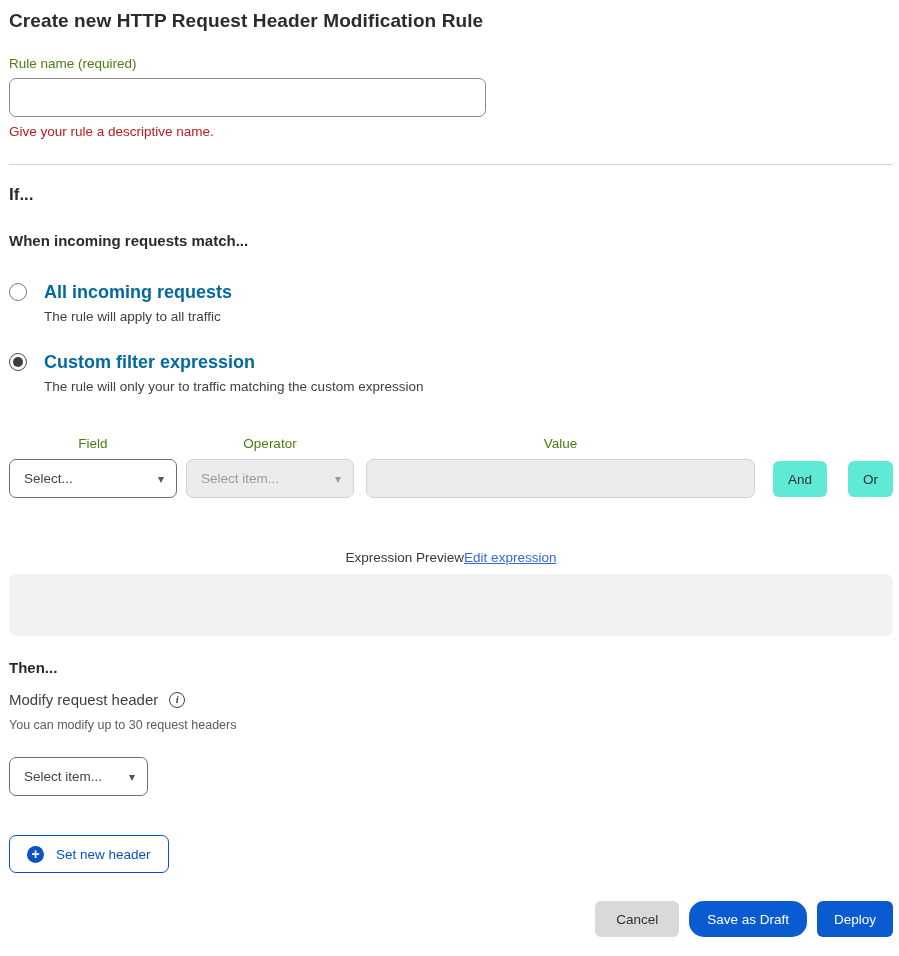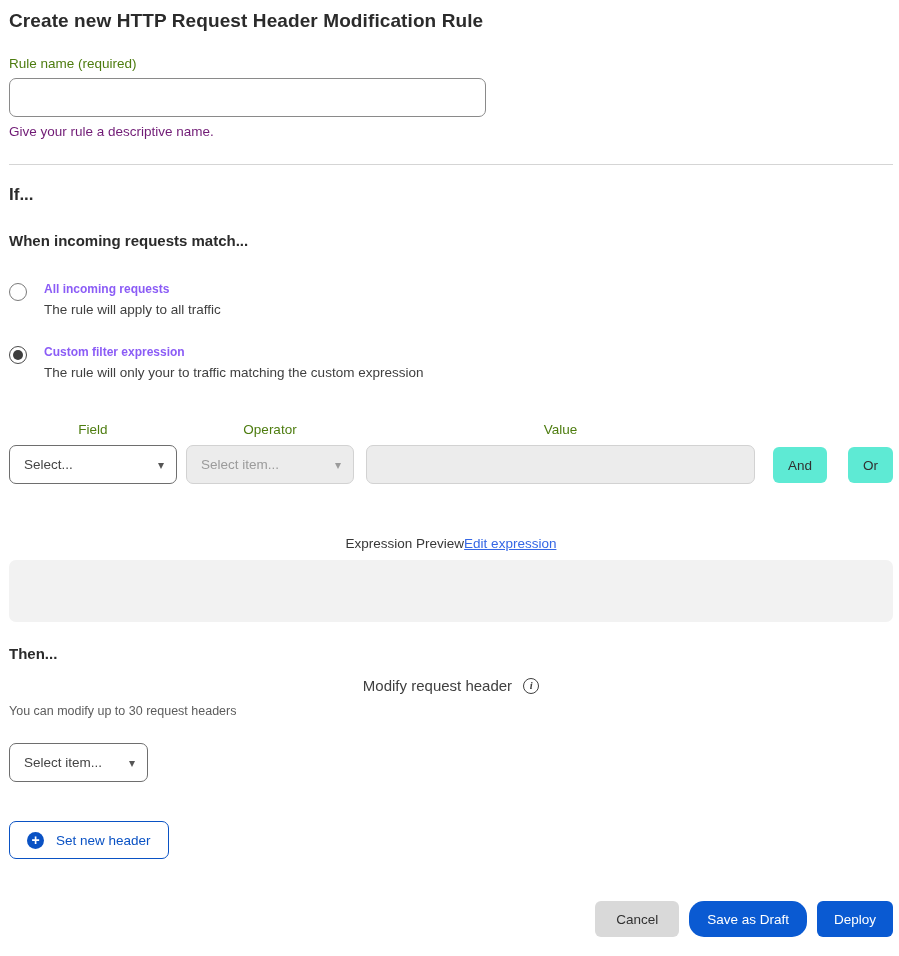--- a/index.html
+++ b/index.html
@@ -18,42 +18,42 @@
   }
   .field-label { font-size: 13.5px; color: #4d7c0f; margin-bottom: 7px; }
   .rule-name-block { margin-top: 24px; }
   .text-input {
     width: 477px; height: 39px;
     border: 1px solid #8a8a8a; border-radius: 7px;
     background: #fff; font-size: 13.5px; color: #313131;
     padding: 0 12px; outline: none;
     font-family: "Liberation Sans", sans-serif;
   }
-  .help-text { font-size: 13.5px; color: #701a75; margin-top: 7px; }
+  .help-text { font-size: 13.5px; color: #b91c1c; margin-top: 7px; }
   .divider { border: none; border-top: 1px solid #d5d5d5; margin: 25px 0 0 0; width: 884px; }
 
   .if-heading { font-size: 17px; font-weight: 700; color: #2b2b2b; margin-top: 20px; }
   .sub-heading { font-size: 15px; font-weight: 700; color: #2b2b2b; margin-top: 27px; }
 
   .radio-row { display: flex; align-items: flex-start; margin-top: 33px; }
   .radio-row + .radio-row { margin-top: 28px; }
   .radio-circle {
     width: 18px; height: 18px; border-radius: 50%;
     border: 1px solid #7a7a7a; background: #fff;
     margin-top: 1px; flex: 0 0 auto;
     display: flex; align-items: center; justify-content: center;
     cursor: pointer;
   }
   .radio-circle.selected { border-color: #4a4a4a; }
   .radio-circle.selected::after {
     content: ""; width: 10px; height: 10px; border-radius: 50%;
     background: #3d3d3d; display: block;
   }
   .radio-texts { margin-left: 17px; }
-  .radio-label { font-size: 12px; font-weight: 700; color: #8b5cf6; cursor: pointer; }
+  .radio-label { font-size: 18px; font-weight: 700; color: #0369a1; cursor: pointer; }
   .radio-desc { font-size: 13.5px; color: #404040; margin-top: 6px; }
 
   .builder-row { display: flex; margin-top: 42px; align-items: flex-end; }
   .builder-col .field-label { margin-bottom: 8px; text-align: center; }
   .select-box {
     height: 39px; border-radius: 7px; font-size: 13.5px;
     display: flex; align-items: center; justify-content: space-between;
     padding: 0 12px 0 14px; cursor: pointer; background: #fff;
     border: 1px solid #6e6e6e; color: #444;
   }
@@ -81,21 +81,21 @@
 
   .preview-head { display: flex; justify-content: center; align-items: baseline; margin-top: 52px; }
   .preview-label { font-size: 13.5px; color: #383838; }
   .edit-link { font-size: 13.5px; color: #3567e5; text-decoration: underline; cursor: pointer; }
   .preview-box {
     width: 884px; height: 62px; background: #f2f2f2; border-radius: 7px;
     margin-top: 9px; font-size: 13px; color: #555; padding: 10px 12px;
   }
 
   .then-heading { font-size: 15px; font-weight: 700; color: #2b2b2b; margin-top: 23px; }
-  .modify-row { display: flex; align-items: center; margin-top: 15px; justify-content: center; }
+  .modify-row { display: flex; align-items: center; margin-top: 15px; }
   .modify-label { font-size: 15px; color: #404040; }
   .info-icon {
     width: 16px; height: 16px; border-radius: 50%;
     border: 1px solid #404040; color: #404040;
     font-size: 10.5px; line-height: 14px; text-align: center;
     display: inline-block; margin-left: 11px; cursor: pointer;
     font-family: "Liberation Serif", serif; font-style: italic; font-weight: 700;
   }
   .small-help { font-size: 12.5px; color: #5c5c5c; margin-top: 10px; }
   .then-select { width: 139px; margin-top: 25px; }

